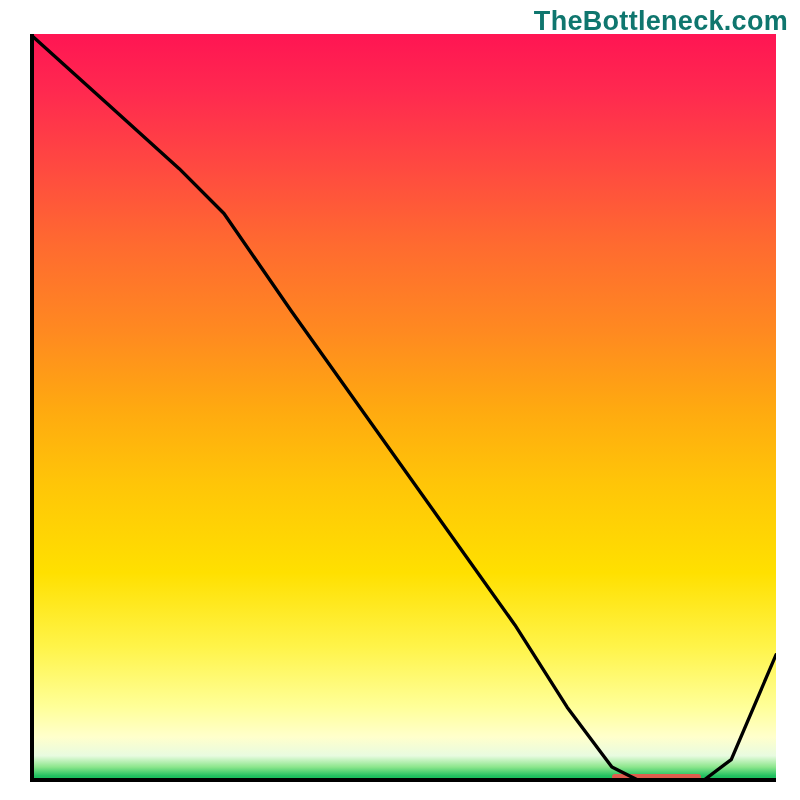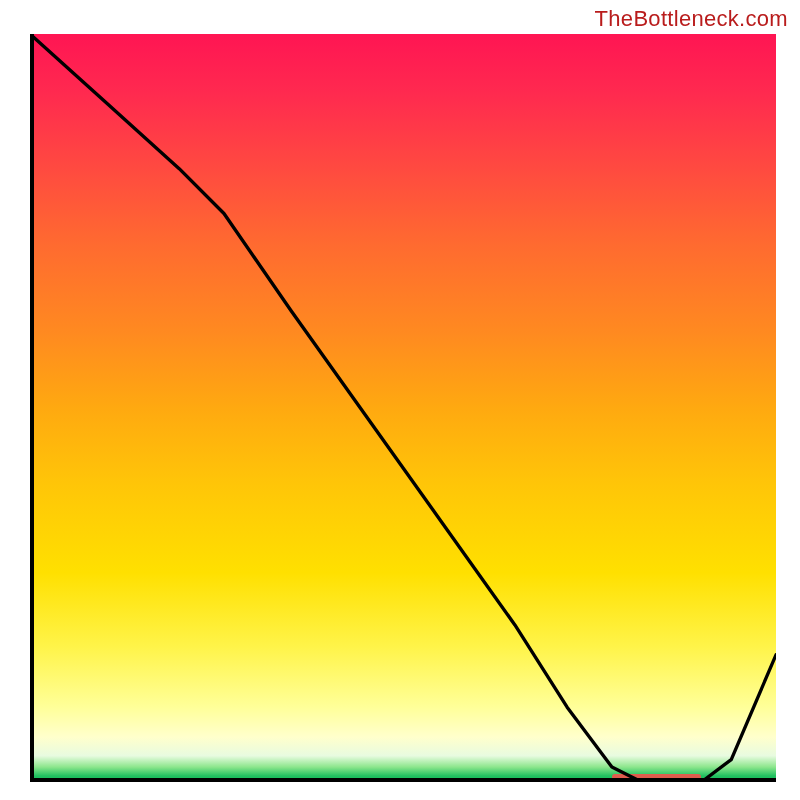--- a/index.html
+++ b/index.html
@@ -13,23 +13,23 @@
   }
   .stage {
     position: relative;
     width: 800px;
     height: 800px;
   }
   .attribution {
     position: absolute;
     top: 6px;
     right: 12px;
-    font-size: 22px;
-    font-weight: 400;
-    color: #b91c1c;
+    font-size: 27px;
+    font-weight: 700;
+    color: #0f766e;
     letter-spacing: 0.3px;
   }
   .plot {
     position: absolute;
     left: 30px;
     top: 34px;
     width: 746px;
     height: 748px;
     box-sizing: border-box;
   }

